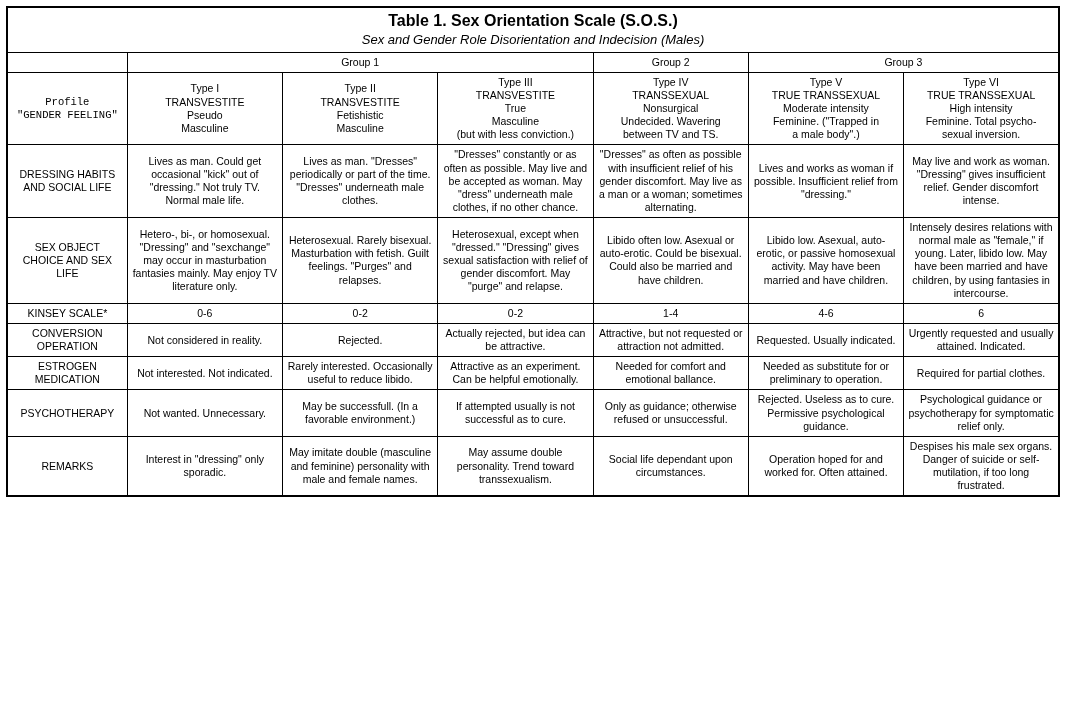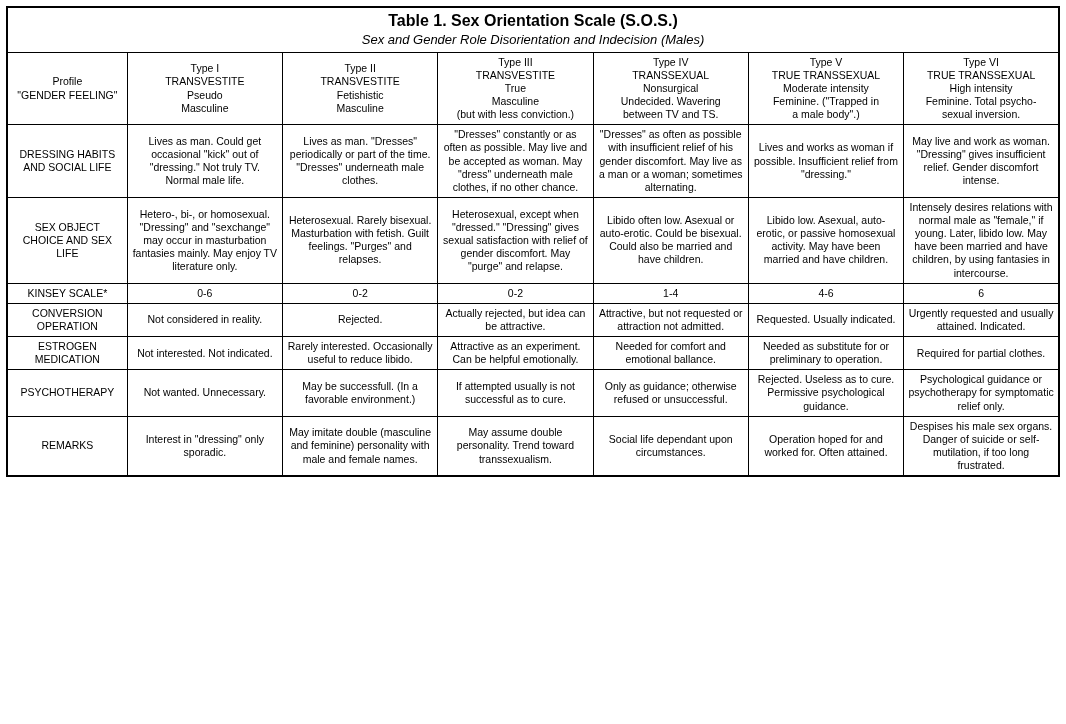--- a/index.html
+++ b/index.html
@@ -54,20 +54,21 @@
   }
   .rowlabel {
     font-size: 11px;
     text-align: center;
     vertical-align: middle;
   }
   .profile-cell {
     font-size: 11px;
     text-align: center;
     line-height: 1.9;
+    font-family: Liberation Mono, monospace;
   }
   .type-cell {
     font-size: 11px;
     line-height: 1.9;
     text-align: center;
     vertical-align: top;
     padding-top: 5px;
   }
   .type-cell .ln {
     display: block;
@@ -111,20 +112,26 @@
       <col class="col-t">
         <col class="col-t">
         <col class="col-t">
     </colgroup>
     <tbody>
       <tr>
         <td class="title-cell" colspan="7">
           <div class="title-line1">Table 1. Sex Orientation Scale (S.O.S.)</div>
           <div class="title-line2">Sex and Gender Role Disorientation and Indecision (Males)</div>
         </td>
+      </tr>
+      <tr>
+        <td></td>
+        <td class="group-cell" colspan="3">Group 1</td>
+        <td class="group-cell" colspan="1">Group 2</td>
+        <td class="group-cell" colspan="2">Group 3</td>
       </tr>
       <tr>
         <td class="profile-cell">
           <div>Profile</div>
           <div>"GENDER FEELING"</div>
         </td>
         <td class="type-cell">
           <span class="ln">Type I</span>
           <span class="ln">TRANSVESTITE</span>
           <span class="ln">Pseudo</span>

